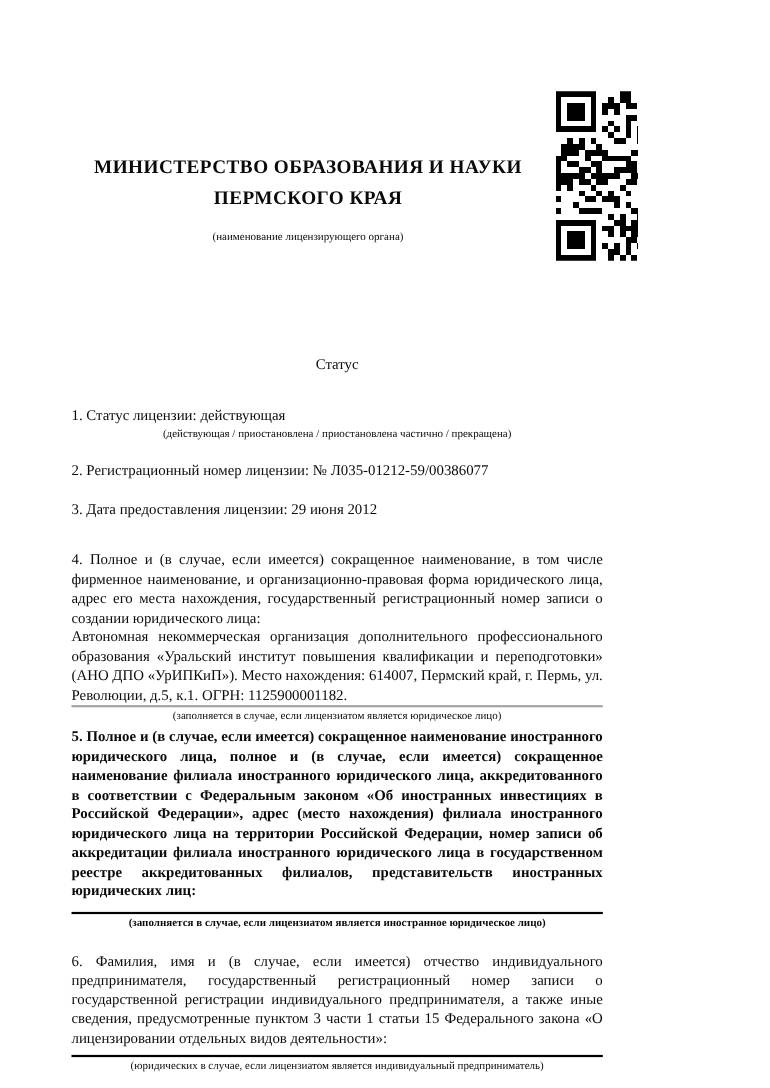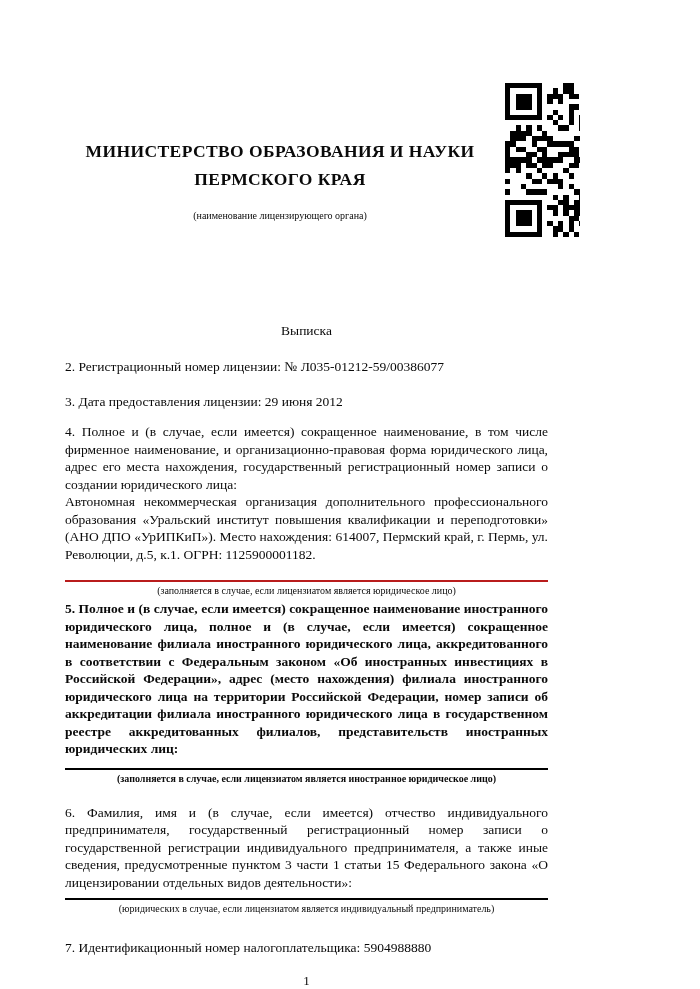--- a/index.html
+++ b/index.html
@@ -18,27 +18,27 @@
   .min-line{font-weight:bold;font-size:17.5px;line-height:28px;letter-spacing:0.4px;}
   .min-caption{font-size:10px;line-height:14px;margin-top:16px;}
   .qr{position:absolute;top:83px;left:505px;width:154px;height:154px;}
   
   .title{margin-top:98px;text-align:center;font-size:13.5px;line-height:19px;}
   
   .item{font-size:13.5px;line-height:17.5px;}
   .line{line-height:19px;}
   .just{text-align:justify;}
   .caption{font-size:10px;line-height:13px;text-align:center;margin-top:2px;}
-  .value{border-bottom:2px solid #b91c1c;padding-bottom:17px;}
+  .value{border-bottom:2px solid #a3a3a3;padding-bottom:1px;}
   .fill-line{border-bottom:2px solid #000;}
   .i1{margin-top:28px;}
   .i1 .caption{margin-top:1px;}
   .i2{margin-top:17px;}
   .i3{margin-top:16px;}
-  .i4{margin-top:12px;}
+  .i4{margin-top:28px;}
   .i5{margin-top:3px;font-weight:bold;}
   .f5{height:10px;}
   .i6{margin-top:19px;}
   .f6{height:7px;}
   .i7{margin-top:23px;}
   .footer{margin-top:16px;text-align:center;font-size:13px;line-height:16px;}
 </style>
 </head>
 <body>
 
@@ -451,23 +451,27 @@
         <rect x="26" y="28" width="1" height="1"></rect>
       </svg></div>
 
   <div class="ministry">
     <div class="min-line">МИНИСТЕРСТВО ОБРАЗОВАНИЯ И НАУКИ</div>
     <div class="min-line">ПЕРМСКОГО КРАЯ</div>
     <div class="min-caption">(наименование лицензирующего органа)</div>
   </div>
 
   <div class="title">
-    <div>Выписка</div>
-  </div>
-
+    <div>Статус</div>
+  </div>
+
+  <div class="item i1">
+    <div class="line">1. Статус лицензии: действующая</div>
+    <div class="caption">(действующая / приостановлена / приостановлена частично / прекращена)</div>
+  </div>
 
   <div class="item i2 line">2. Регистрационный номер лицензии: № Л035-01212-59/00386077</div>
 
   <div class="item i3 line">3. Дата предоставления лицензии: 29 июня 2012</div>
 
   <div class="item i4">
     <div class="just">4. Полное и (в случае, если имеется) сокращенное наименование, в том числе фирменное наименование, и организационно-правовая форма юридического лица, адрес его места нахождения, государственный регистрационный номер записи о создании юридического лица:</div>
     <div class="just value">Автономная некоммерческая организация дополнительного профессионального образования «Уральский институт повышения квалификации и переподготовки» (АНО ДПО «УрИПКиП»). Место нахождения: 614007, Пермский край, г. Пермь, ул. Революции, д.5, к.1. ОГРН: 1125900001182.</div>
     <div class="caption">(заполняется в случае, если лицензиатом является юридическое лицо)</div>
   </div>

